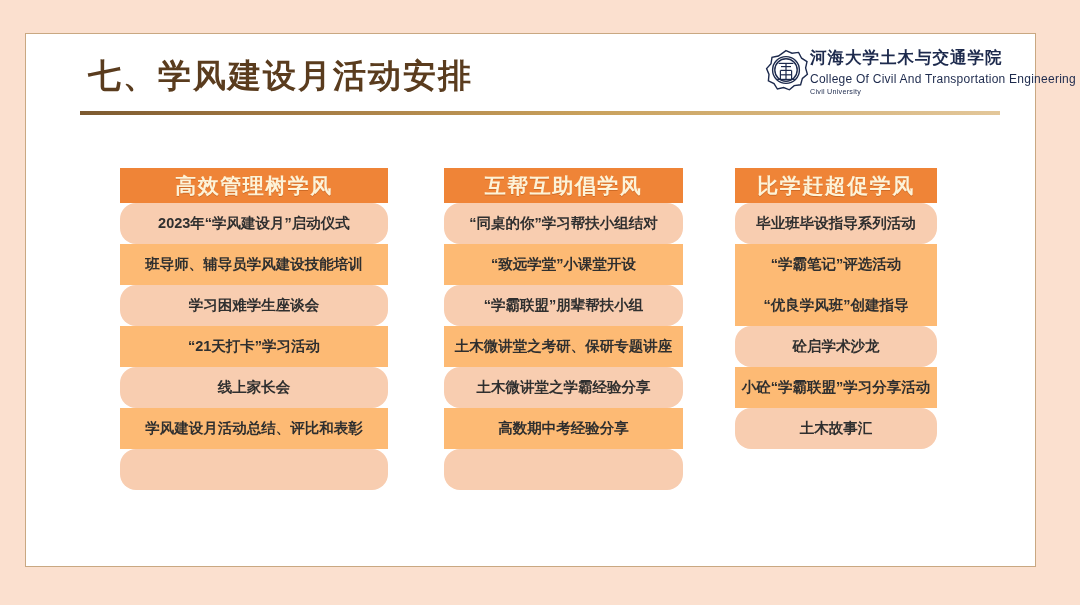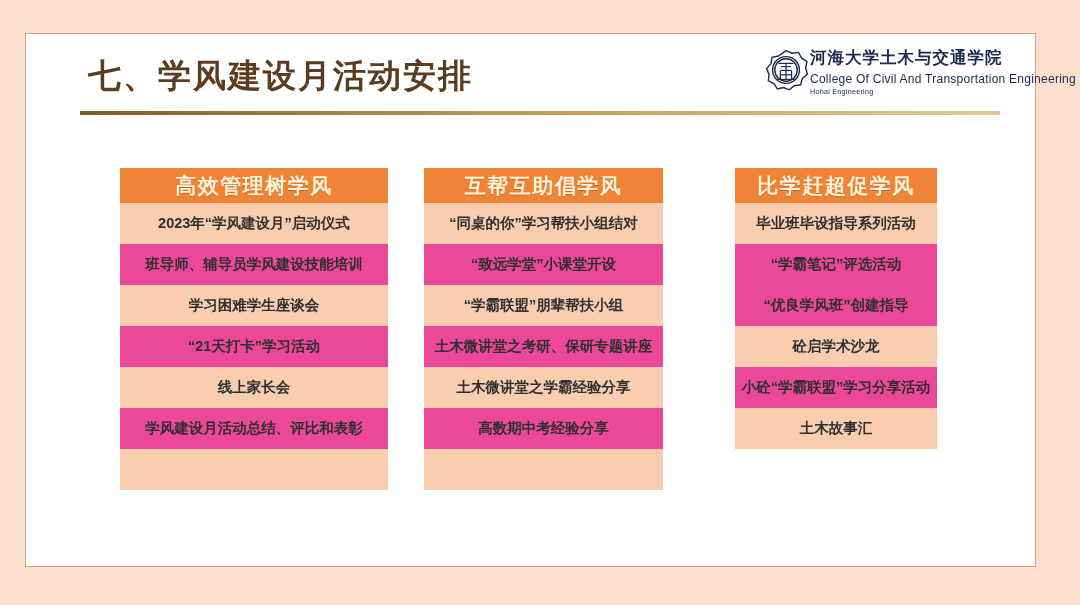--- a/index.html
+++ b/index.html
@@ -47,36 +47,36 @@
     font-size:7.2px;color:#1d2a4d;letter-spacing:.25px;white-space:nowrap;
     margin-top:2px;
   }
   
   .columns{
     position:absolute;left:0;top:0;width:1080px;height:605px;
     pointer-events:none;
   }
   .col{position:absolute;top:168px;pointer-events:auto;}
   .col-0{left:120px;width:268px;}
-  .col-1{left:424px;width:239px;}
+  .col-1{left:444px;width:239px;}
   .col-2{left:735px;width:202px;}
   .col-head{
     height:35px;line-height:35px;text-align:center;
     background:#ef8437;
     color:#fdf3d8;
     font-size:21px;font-weight:bold;letter-spacing:1.5px;
     text-shadow:0 1px 0 rgba(150,60,10,.35);
   }
   .col-row{
     height:41px;line-height:41px;text-align:center;
     font-size:14.5px;font-weight:bold;color:#2f2f2f;
     white-space:nowrap;overflow:hidden;
   }
-  .col-row.tone-a{background:#f8cdb0;}
-  .col-row.tone-b{background:#ec4899;}
+  .col-row.tone-a{background:#f8cdb0;border-radius:16px;}
+  .col-row.tone-b{background:#fdba74;}
   .col-row.empty{}
 </style>
 </head>
 <body>
 
 <div class="slide-bg"></div>
 
 <div class="card"></div>
 
 <div class="title">七、学风建设月活动安排</div>
@@ -98,21 +98,21 @@
         <path d="M29.6 22.4 V31"></path>
         <path d="M18.4 22.4 H29.6"></path>
         <path d="M18.4 26.8 H29.6"></path>
         <path d="M15.2 31.4 H32.8"></path>
       </g>
     </svg>
   </span>
   <span class="logo-text">
     <span class="logo-cn">河海大学土木与交通学院</span>
     <span class="logo-en1">College Of Civil And Transportation Engineering</span>
-    <span class="logo-en2">Hohai Engineering</span>
+    <span class="logo-en2">Civil University</span>
   </span>
 </div>
 
 <div class="columns">
 
   <div class="col col-0">
     <div class="col-head">高效管理树学风</div>
     <div class="col-row tone-a">2023年“学风建设月”启动仪式</div>
     <div class="col-row tone-b">班导师、辅导员学风建设技能培训</div>
     <div class="col-row tone-a">学习困难学生座谈会</div>

